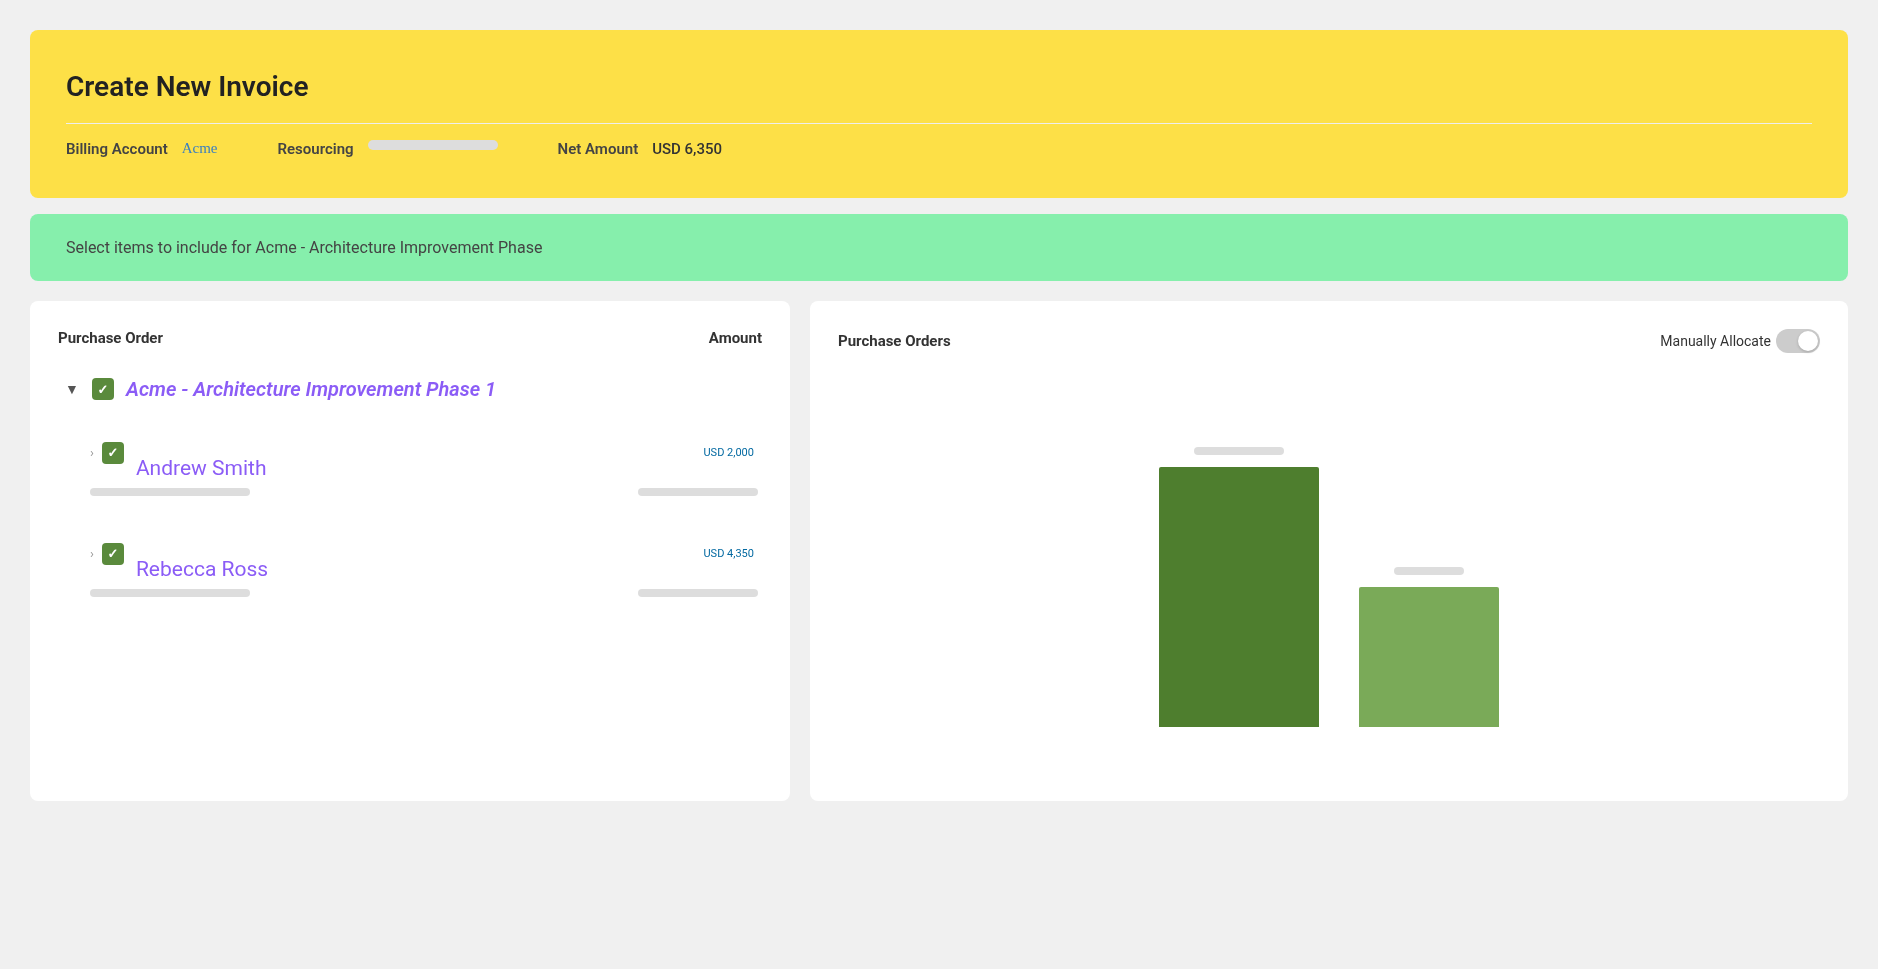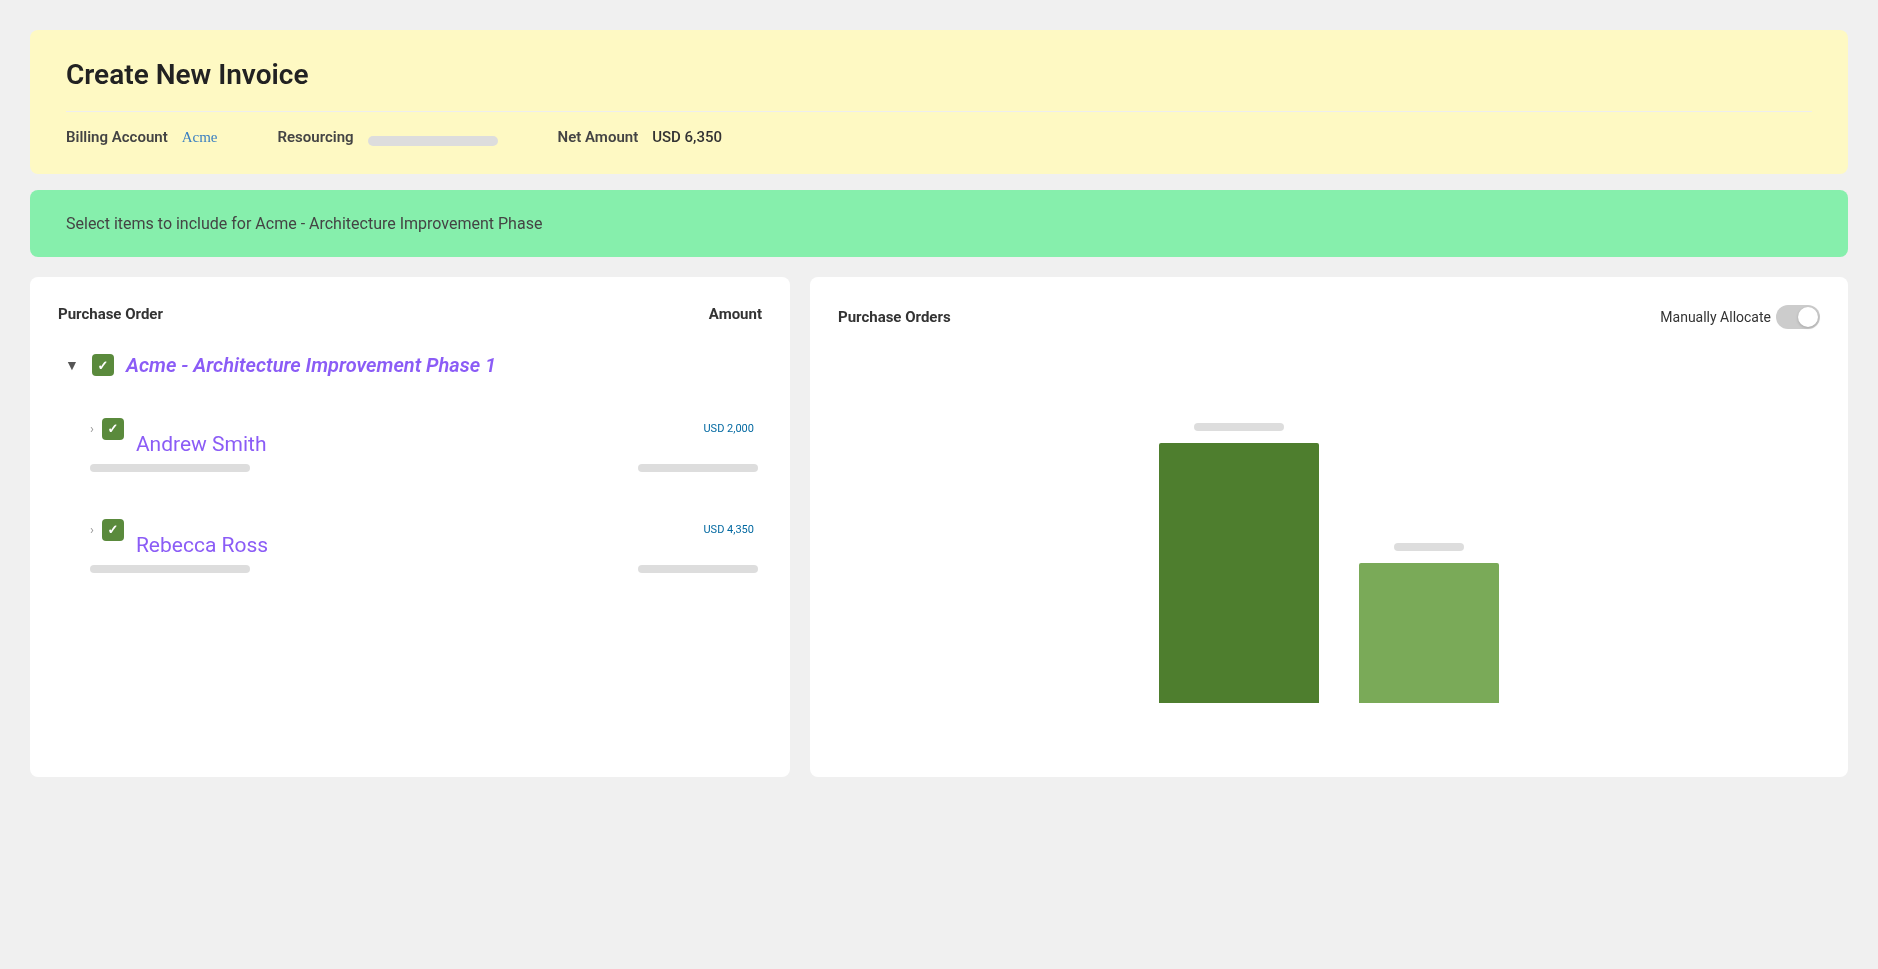--- a/index.html
+++ b/index.html
@@ -11,44 +11,44 @@
     }
 
     .page-wrapper {
       background: #f0f0f0;
       max-width: 1820px;
       margin: 0 auto;
     }
 
     
     .title-section {
-      background: #fef9c3;
+      background: #fde047;
       border-radius: 8px;
-      padding: 28px 36px;
+      padding: 40px 36px;
       margin-bottom: 4px;
     }
 
     .page-title {
       font-size: 28px;
       font-weight: 600;
       color: #222;
       margin-bottom: 20px;
     }
 
     .summary-bar {
       display: flex;
       align-items: center;
       gap: 60px;
       padding-top: 16px;
       border-top: 1px solid #eee;
     }
 
     .summary-item {
       display: flex;
-      align-items: flex-end;
+      align-items: flex-start;
       gap: 14px;
     }
 
     .summary-label {
       font-size: 15px;
       font-weight: 600;
       color: #444;
     }
 
     .summary-value {

